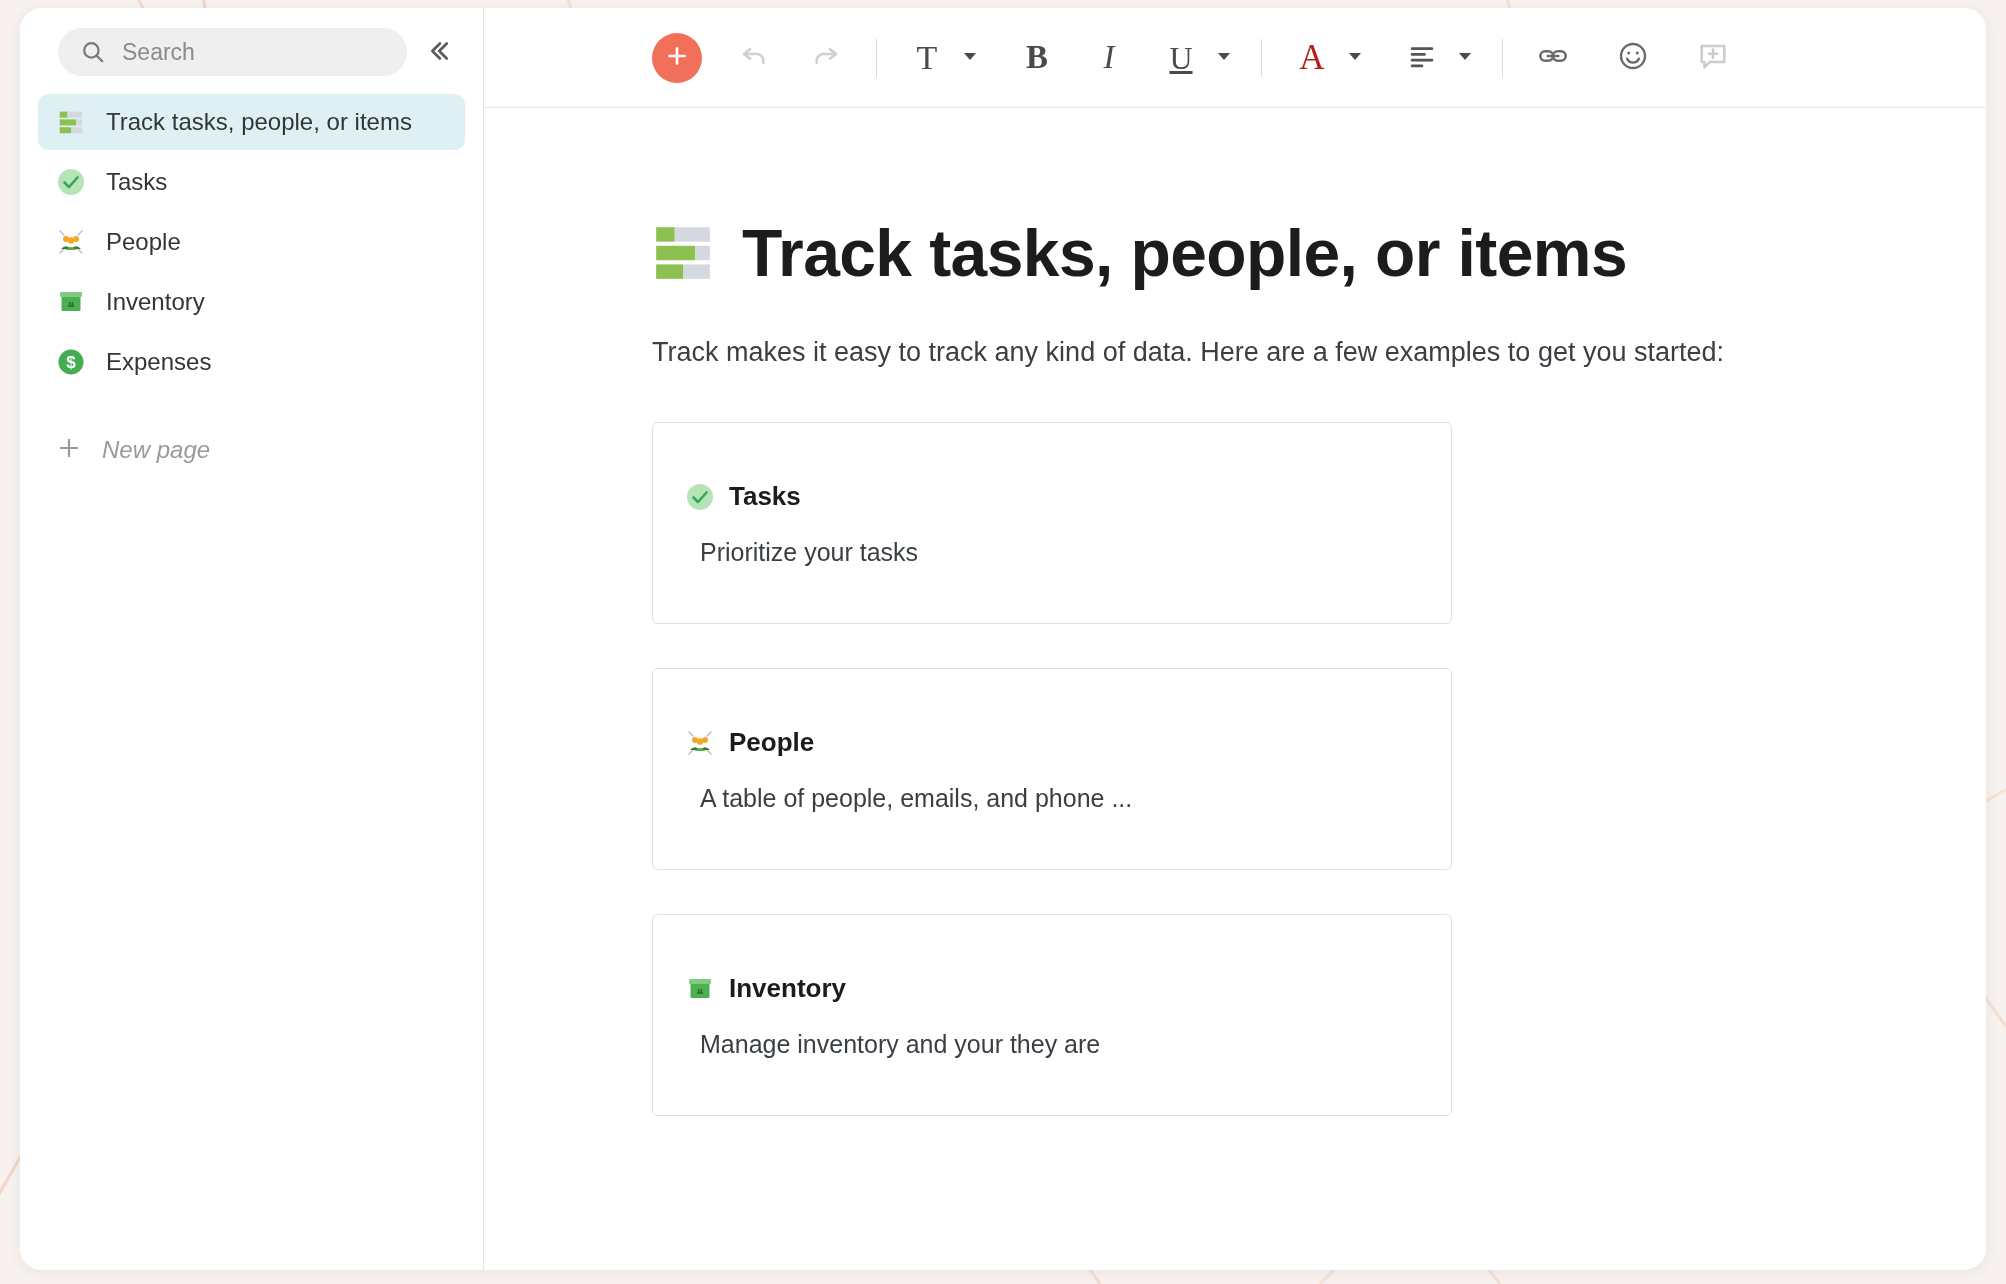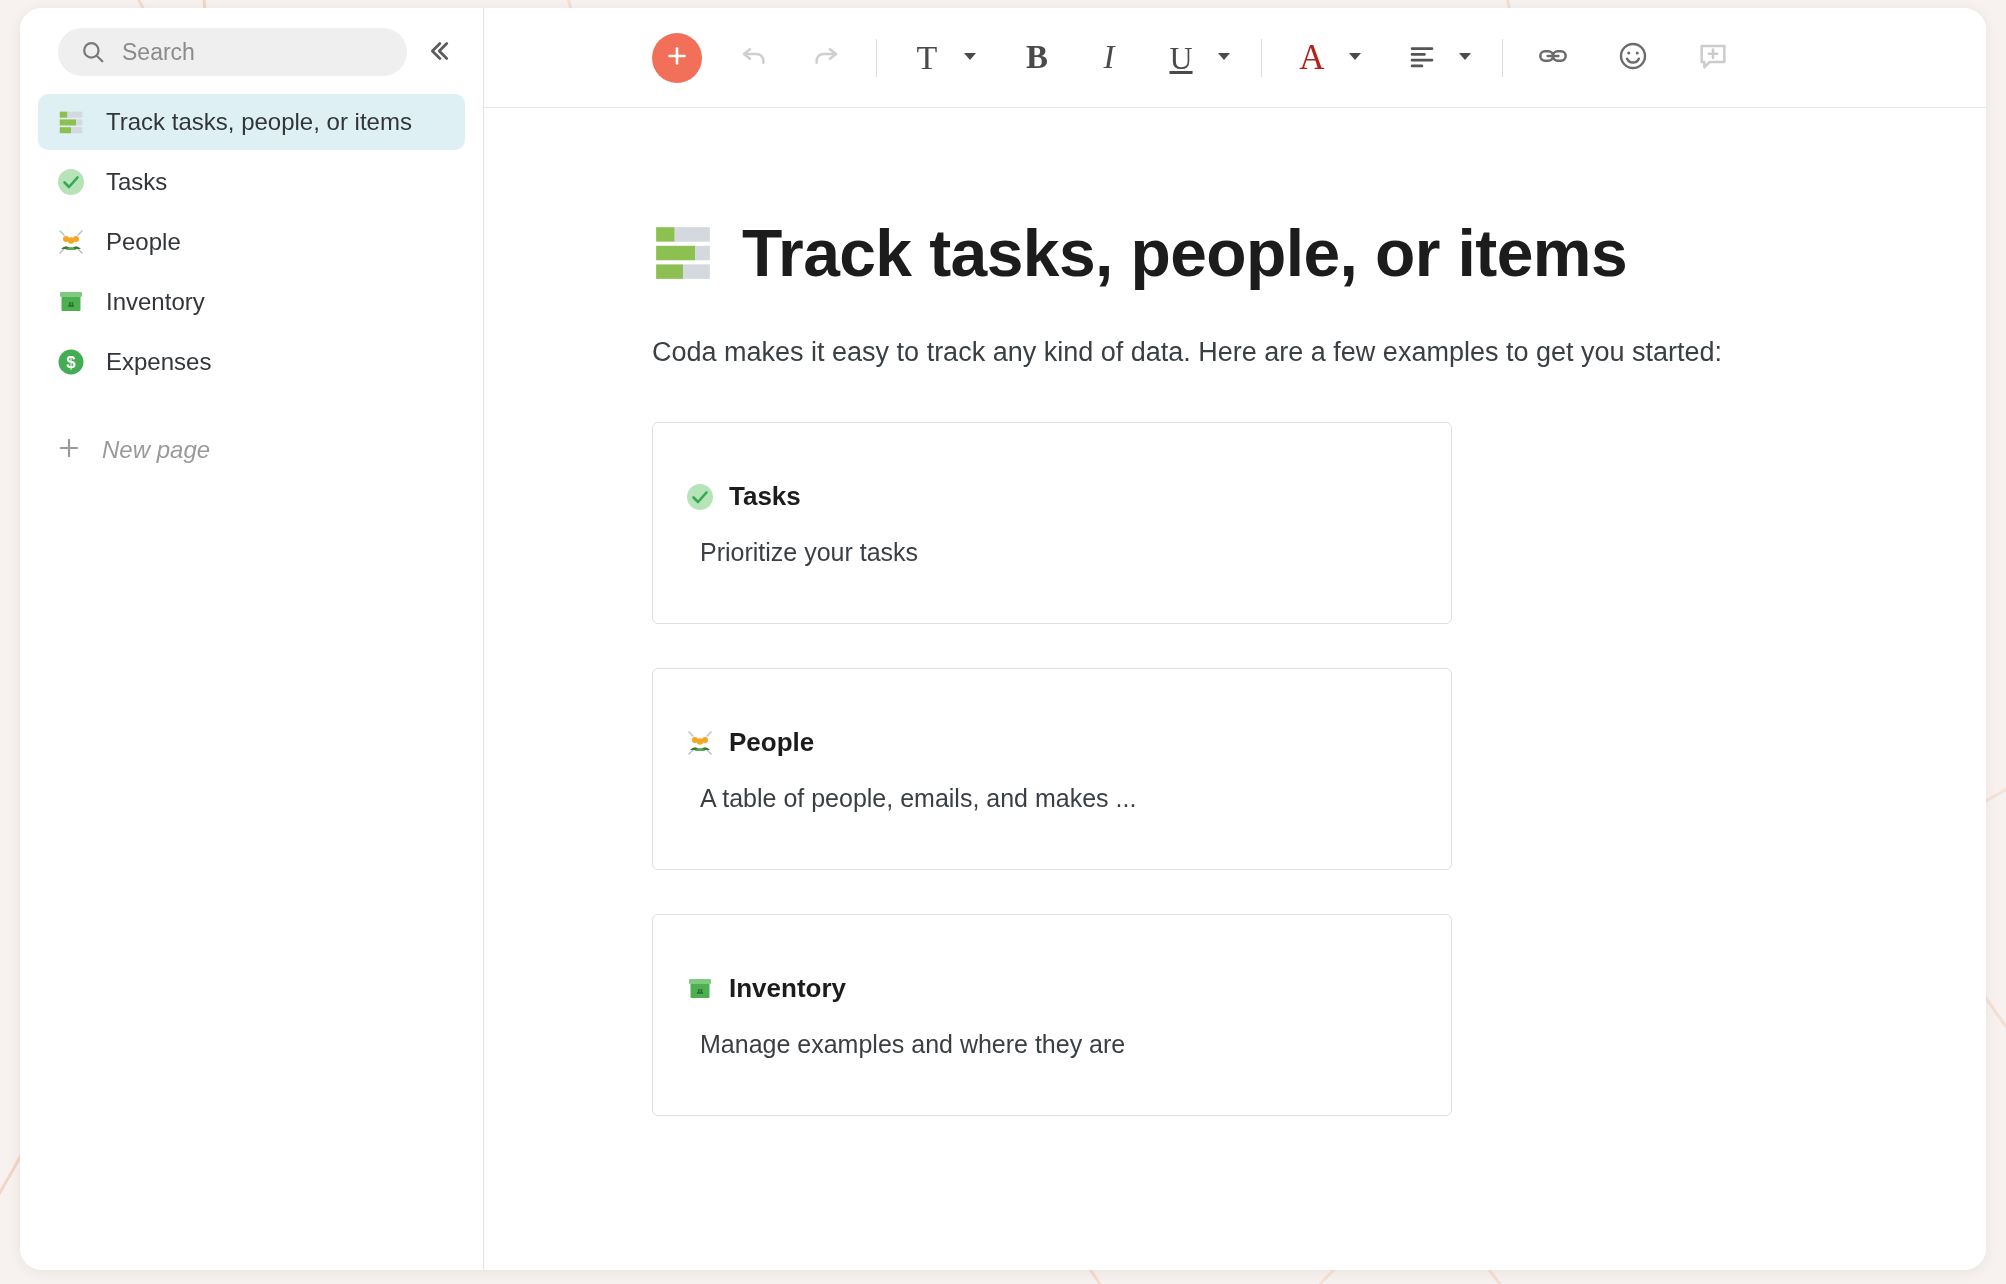--- a/index.html
+++ b/index.html
@@ -565,21 +565,21 @@
                 <rect x="11" y="3" width="17" height="7" fill="#d3d9de"></rect>
                 <rect x="2" y="12" width="19" height="7" fill="#8cc152"></rect>
                 <rect x="21" y="12" width="7" height="7" fill="#d3d9de"></rect>
                 <rect x="2" y="21" width="13" height="7" fill="#8cc152"></rect>
                 <rect x="15" y="21" width="13" height="7" fill="#d3d9de"></rect>
               </svg>
             </span>
             <h1 id="doc-title">Track tasks, people, or items</h1>
           </div>
 
-          <p id="doc-intro">Coda makes it easy to track any kind of data. Here are a few examples to get you started:</p>
+          <p id="doc-intro">Track makes it easy to track any kind of data. Here are a few examples to get you started:</p>
 
           <div class="card">
             <div class="card-head">
               <span class="card-icon">
                 <svg width="28" height="28" viewBox="0 0 28 28">
                   <circle cx="14" cy="14" r="13" fill="#b7e3b8"></circle>
                   <polyline points="7.5,14.5 12,19 20.5,9.5" fill="none" stroke="#34a853" stroke-width="2.6" stroke-linecap="round" stroke-linejoin="round"></polyline>
                 </svg>
               </span>
               <span class="card-title">Tasks</span>
@@ -600,37 +600,37 @@
                   <circle cx="9" cy="11" r="3" fill="#f5a623"></circle>
                   <circle cx="19" cy="11" r="3" fill="#f5a623"></circle>
                   <circle cx="14" cy="12.5" r="3.2" fill="#f5a623"></circle>
                   <path d="M4 21 Q9 15.5 14 21 Z" fill="#3d7a33"></path>
                   <path d="M14 21 Q19 15.5 24 21 Z" fill="#3d7a33"></path>
                   <path d="M8.5 22 Q14 16 19.5 22 Z" fill="#5aa84f"></path>
                 </svg>
               </span>
               <span class="card-title">People</span>
             </div>
-            <div class="card-desc">A table of people, emails, and makes ...</div>
+            <div class="card-desc">A table of people, emails, and phone ...</div>
           </div>
 
           <div class="card">
             <div class="card-head">
               <span class="card-icon">
                 <svg width="28" height="28" viewBox="0 0 28 28">
                   <rect x="4.5" y="8" width="19" height="15" rx="1" fill="#4caf50"></rect>
                   <rect x="3" y="4" width="22" height="5" rx="1.2" fill="#7fca80"></rect>
                   <rect x="11" y="17" width="6" height="1.8" fill="#2e7031"></rect>
                   <rect x="12" y="14" width="1.6" height="3" fill="#2e7031"></rect>
                   <rect x="14.6" y="14" width="1.6" height="3" fill="#2e7031"></rect>
                 </svg>
               </span>
               <span class="card-title">Inventory</span>
             </div>
-            <div class="card-desc">Manage examples and where they are</div>
+            <div class="card-desc">Manage inventory and your they are</div>
           </div>
 
         </div>
       </div>
     </div>
 
   </section>
 </div>
 
 </body></html>

